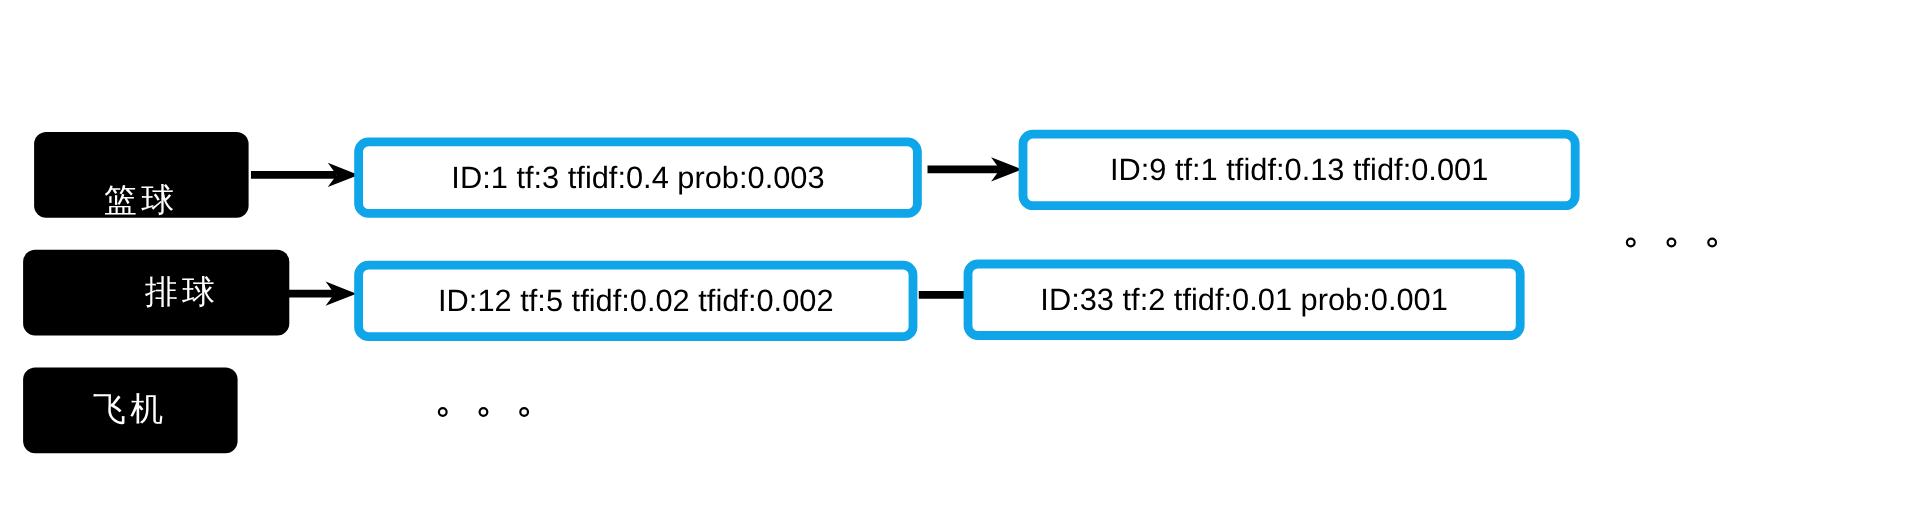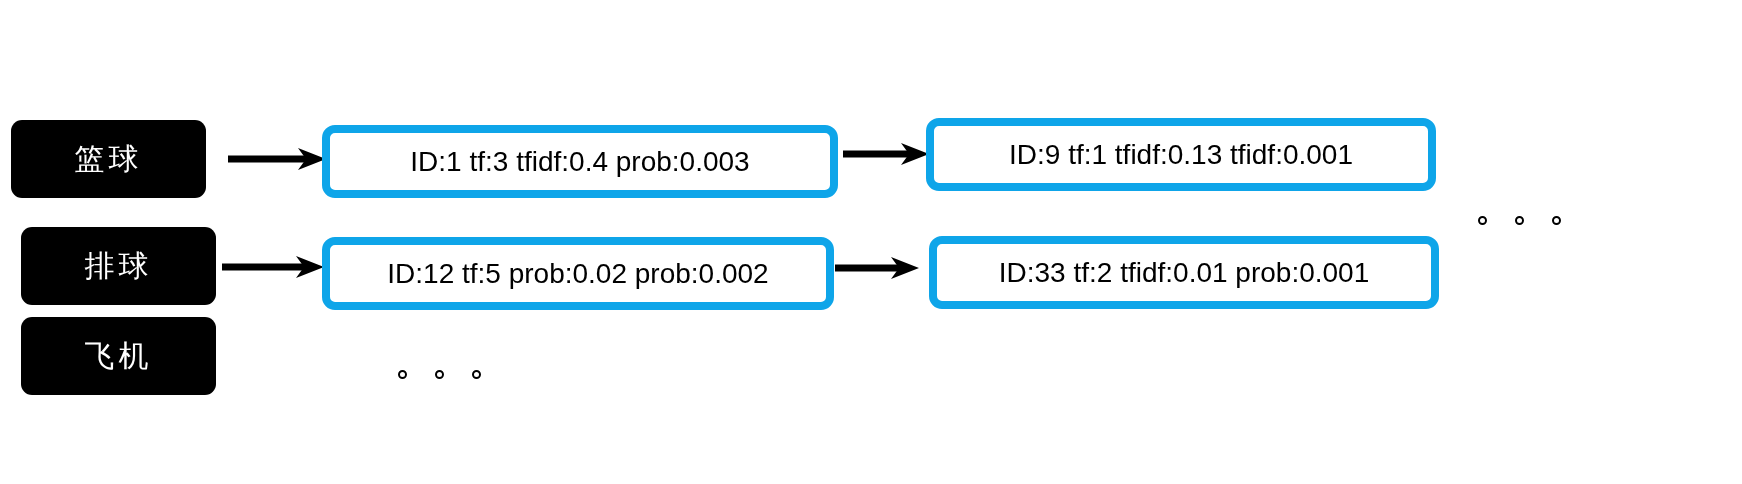--- a/index.html
+++ b/index.html
@@ -39,23 +39,23 @@
     align-items: center;
     justify-content: center;
   }
   .term-box .term-label {
     color: #ffffff;
     font-family: "Liberation Serif", serif;
     font-size: 30px;
     letter-spacing: 4px;
     line-height: 1;
   }
-  #term-box-0 { left: 11px; top: 120px; }
-  #term-box-1 { left: 21px; top: 227px; }
-  #term-box-2 { left: 21px; top: 317px; }
+  #term-box-0 { left: 31px; top: 120px; align-items: flex-end; }
+  #term-box-1 { left: 21px; top: 227px; padding-left: 47px; }
+  #term-box-2 { left: 21px; top: 334px; }
 
   
   .doc-box {
     position: absolute;
     height: 73px;
     background: #ffffff;
     border: 8px solid #0ea5e9;
     border-radius: 13px;
     display: flex;
     align-items: center;
@@ -64,21 +64,21 @@
   }
   .doc-box .doc-label {
     font-family: "Liberation Sans", sans-serif;
     font-size: 28px;
     color: #000000;
     white-space: nowrap;
   }
   #doc-box-0-0 { left: 322px; top: 125px; width: 516px; }
   #doc-box-0-1 { left: 926px; top: 118px; width: 510px; }
   #doc-box-1-0 { left: 322px; top: 237px; width: 512px; }
-  #doc-box-1-1 { left: 929px; top: 236px; width: 510px; }
+  #doc-box-1-1 { left: 876px; top: 236px; width: 510px; }
 
   
   .arrow {
     position: absolute;
     height: 26px;
   }
   .arrow svg { display: block; }
   #arrow-0-0 { left: 228px; top: 146px; }
   #arrow-0-1 { left: 843px; top: 141px; }
   #arrow-1-0 { left: 222px; top: 254px; }
@@ -138,21 +138,21 @@
   </div>
 
   <div class="arrow" id="arrow-1-0">
     <svg width="104" height="26" viewBox="0 0 104 26" aria-hidden="true">
       <line x1="0" y1="13" x2="82" y2="13" stroke="#000000" stroke-width="7"></line>
       <polygon points="74,2 102,13 74,24 82,13" fill="#000000"></polygon>
     </svg>
   </div>
 
   <div class="doc-box" id="doc-box-1-0">
-    <span class="doc-label">ID:12 tf:5 prob:0.02 prob:0.002</span>
+    <span class="doc-label">ID:12 tf:5 tfidf:0.02 tfidf:0.002</span>
   </div>
 
   <div class="arrow" id="arrow-1-1">
     <svg width="86" height="26" viewBox="0 0 86 26" aria-hidden="true">
       <line x1="0" y1="13" x2="64" y2="13" stroke="#000000" stroke-width="7"></line>
       <polygon points="56,2 84,13 56,24 64,13" fill="#000000"></polygon>
     </svg>
   </div>
 
   <div class="doc-box" id="doc-box-1-1">

